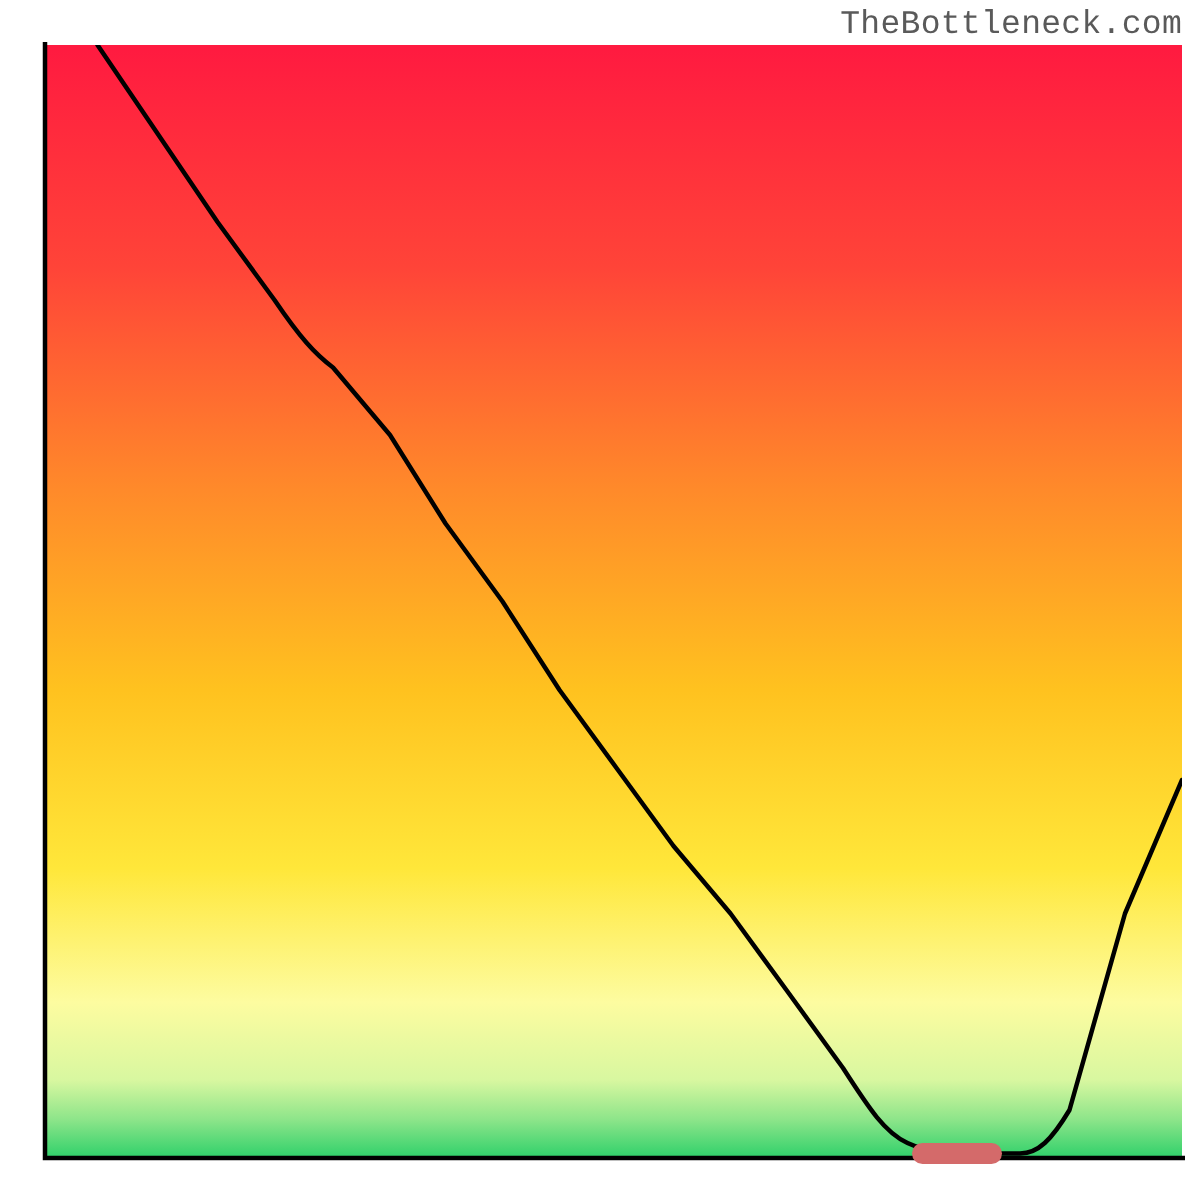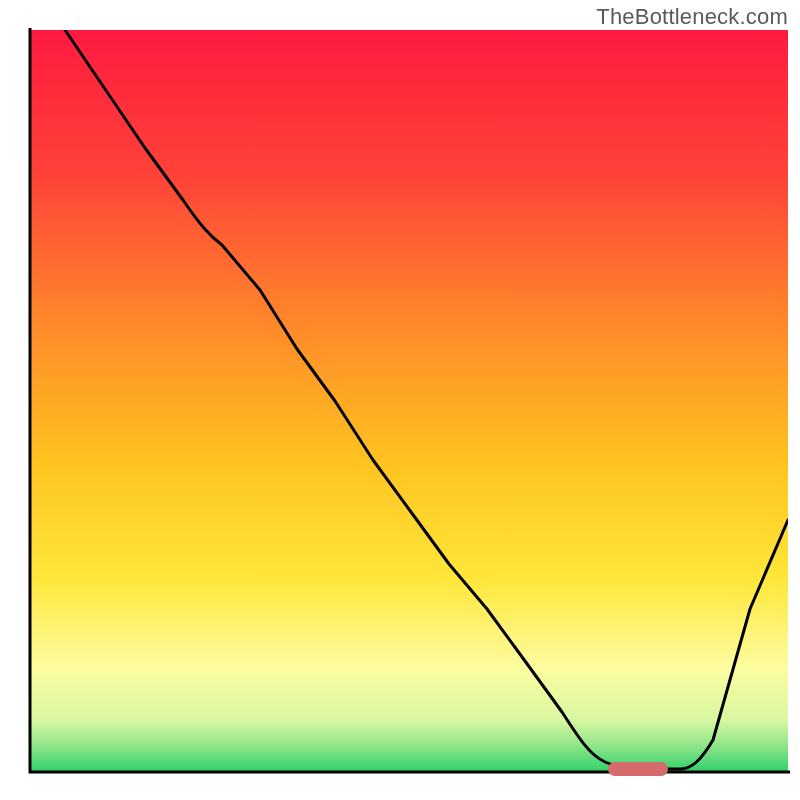--- a/index.html
+++ b/index.html
@@ -16,20 +16,21 @@
     height: 800px;
   }
   .watermark {
     position: absolute;
     top: 4px;
     right: 12px;
     font-size: 22px;
     font-weight: 400;
     color: #5a5a5a;
     letter-spacing: 0.2px;
+    font-family: Liberation Mono, monospace;
   }
   svg {
     display: block;
   }
 </style>
 </head>
 <body>
 
 <div class="container">
 

